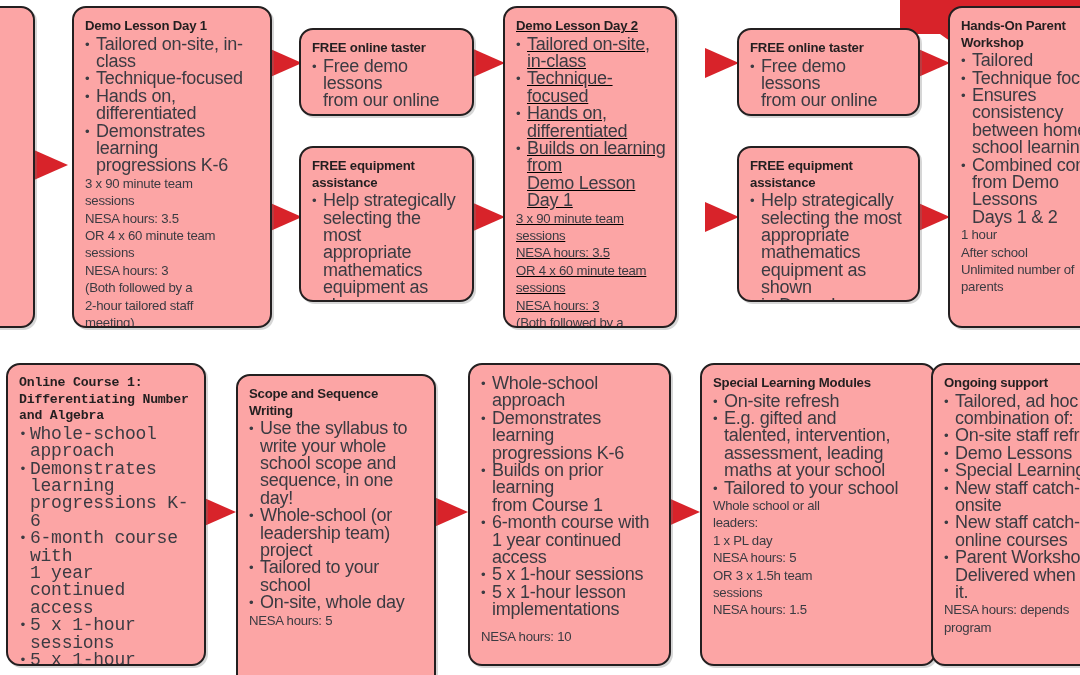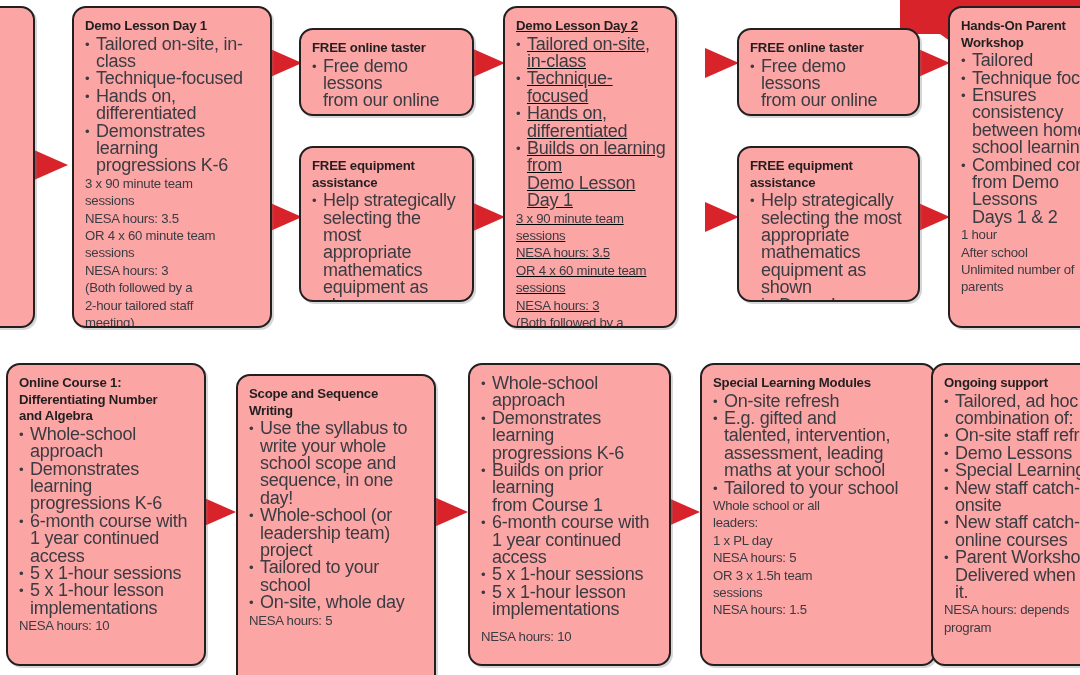--- a/index.html
+++ b/index.html
@@ -210,21 +210,21 @@
   <div class="arrow" style="left:34px;top:150px;"></div>
   <div class="arrow" style="left:268px;top:48px;"></div>
   <div class="arrow" style="left:268px;top:202px;"></div>
   <div class="arrow" style="left:471px;top:48px;"></div>
   <div class="arrow" style="left:471px;top:202px;"></div>
   <div class="arrow" style="left:705px;top:48px;"></div>
   <div class="arrow" style="left:705px;top:202px;"></div>
   <div class="arrow" style="left:916px;top:48px;"></div>
   <div class="arrow" style="left:916px;top:202px;"></div>
 
-  <div class="card" style="left:6px;top:363px;width:200px;height:303px;">
+  <div class="card" style="left:6px;top:363px;width:200px;height:303px;font-family:Liberation Mono, monospace;">
     <div class="title">Online Course 1:
 Differentiating Number
 and Algebra</div>
     <ul>
       <li>Whole-school approach</li>
       <li>Demonstrates learning
 progressions K-6</li>
       <li>6-month course with
 1 year continued access</li>
       <li>5 x 1-hour sessions</li>

